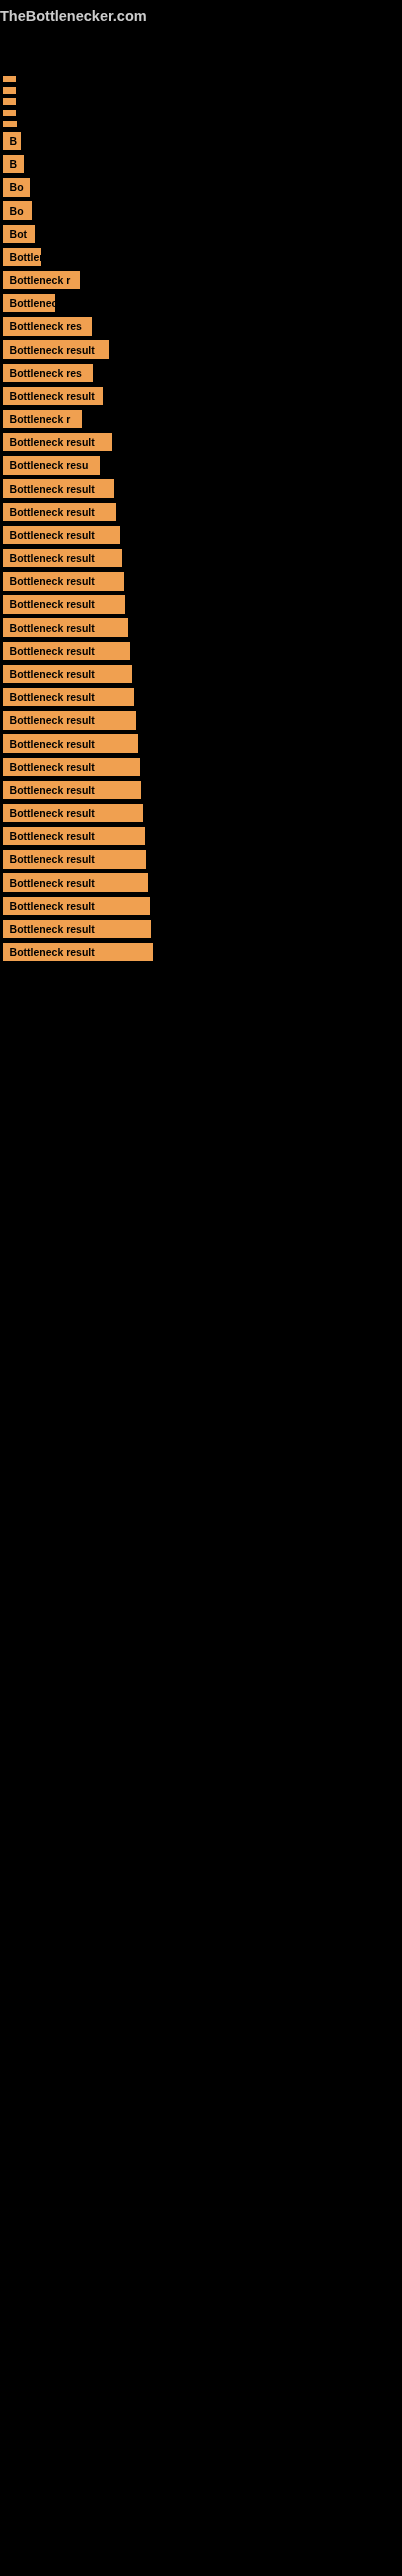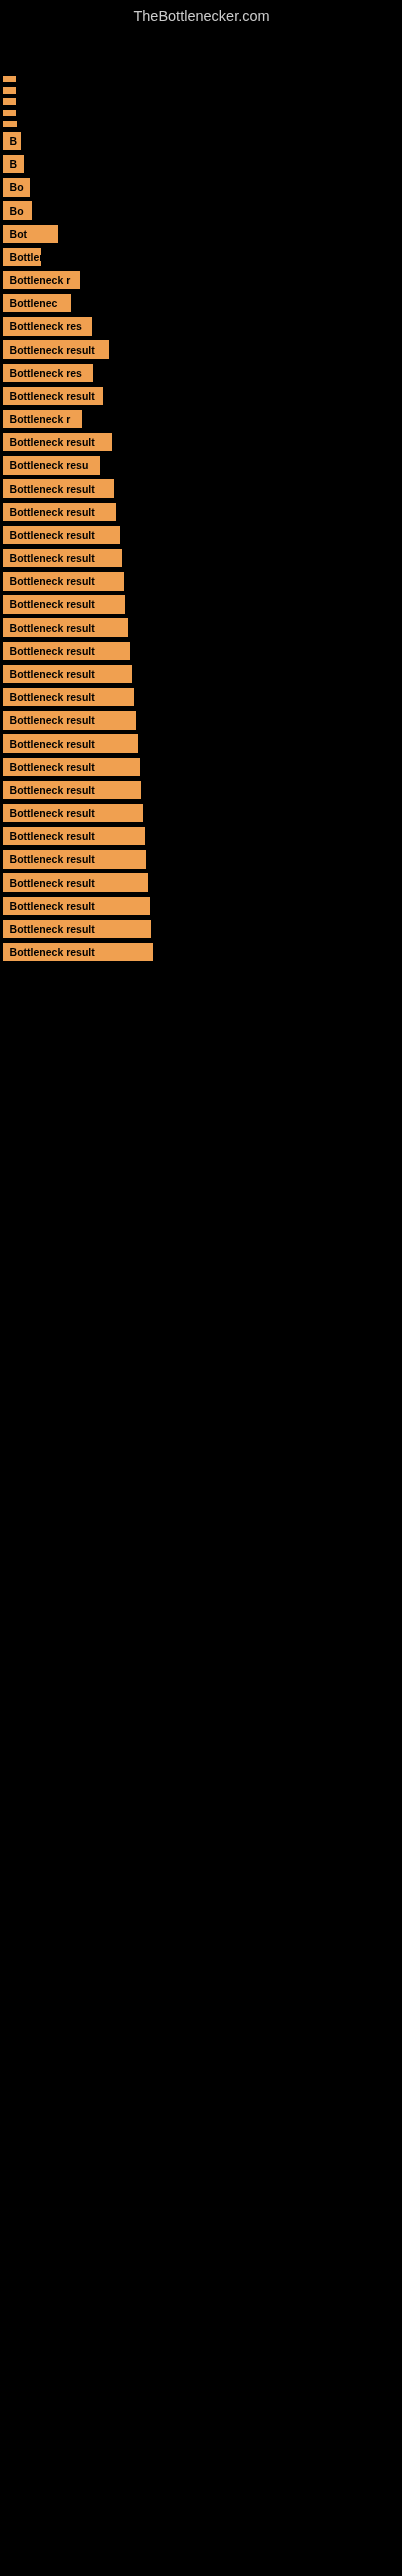--- a/index.html
+++ b/index.html
@@ -10,23 +10,23 @@
     body {
       background-color: #000000;
       width: 403px;
       min-height: 2576px;
       font-family: Arial, sans-serif;
       position: relative;
     }
     .site-title {
       color: #cccccc;
       font-size: 14.5px;
-      text-align: center;
+      text-align: left;
       padding: 8px 0 4px 0;
-      font-weight: normal;
+      font-weight: bold;
     }
     .bottleneck-item {
       display: block;
       background-color: #f0a050;
       color: #000000;
       font-size: 10.5px;
       font-weight: bold;
       padding: 3.2px 6.4px;
       margin: 4.8px 0 4.8px 3.2px;
       white-space: nowrap;
@@ -41,24 +41,24 @@
 <div id="items-container">
     <div class="bottleneck-item" style="width: 9.7px; margin-top: 48px;"></div>
     <div class="bottleneck-item" style="width: 11.3px;"></div>
     <div class="bottleneck-item" style="width: 12px;"></div>
     <div class="bottleneck-item" style="width: 13px;"></div>
     <div class="bottleneck-item" style="width: 13.7px;"></div>
     <div class="bottleneck-item" style="width: 17.7px;">B</div>
     <div class="bottleneck-item" style="width: 21px;">B</div>
     <div class="bottleneck-item" style="width: 27px;">Bo</div>
     <div class="bottleneck-item" style="width: 29px;">Bo</div>
-    <div class="bottleneck-item" style="width: 55px;">Bot</div>
+    <div class="bottleneck-item" style="width: 32px;">Bot</div>
     <div class="bottleneck-item" style="width: 38px;">Bottlen</div>
     <div class="bottleneck-item" style="width: 77px;">Bottleneck r</div>
-    <div class="bottleneck-item" style="width: 68px;">Bottlenec</div>
+    <div class="bottleneck-item" style="width: 52px;">Bottlenec</div>
     <div class="bottleneck-item" style="width: 89px;">Bottleneck res</div>
     <div class="bottleneck-item" style="width: 106px;">Bottleneck result</div>
     <div class="bottleneck-item" style="width: 90px;">Bottleneck res</div>
     <div class="bottleneck-item" style="width: 100px;">Bottleneck result</div>
     <div class="bottleneck-item" style="width: 79px;">Bottleneck r</div>
     <div class="bottleneck-item" style="width: 109px;">Bottleneck result</div>
     <div class="bottleneck-item" style="width: 97px;">Bottleneck resu</div>
     <div class="bottleneck-item" style="width: 111px;">Bottleneck result</div>
     <div class="bottleneck-item" style="width: 113px;">Bottleneck result</div>
     <div class="bottleneck-item" style="width: 117px;">Bottleneck result</div>

